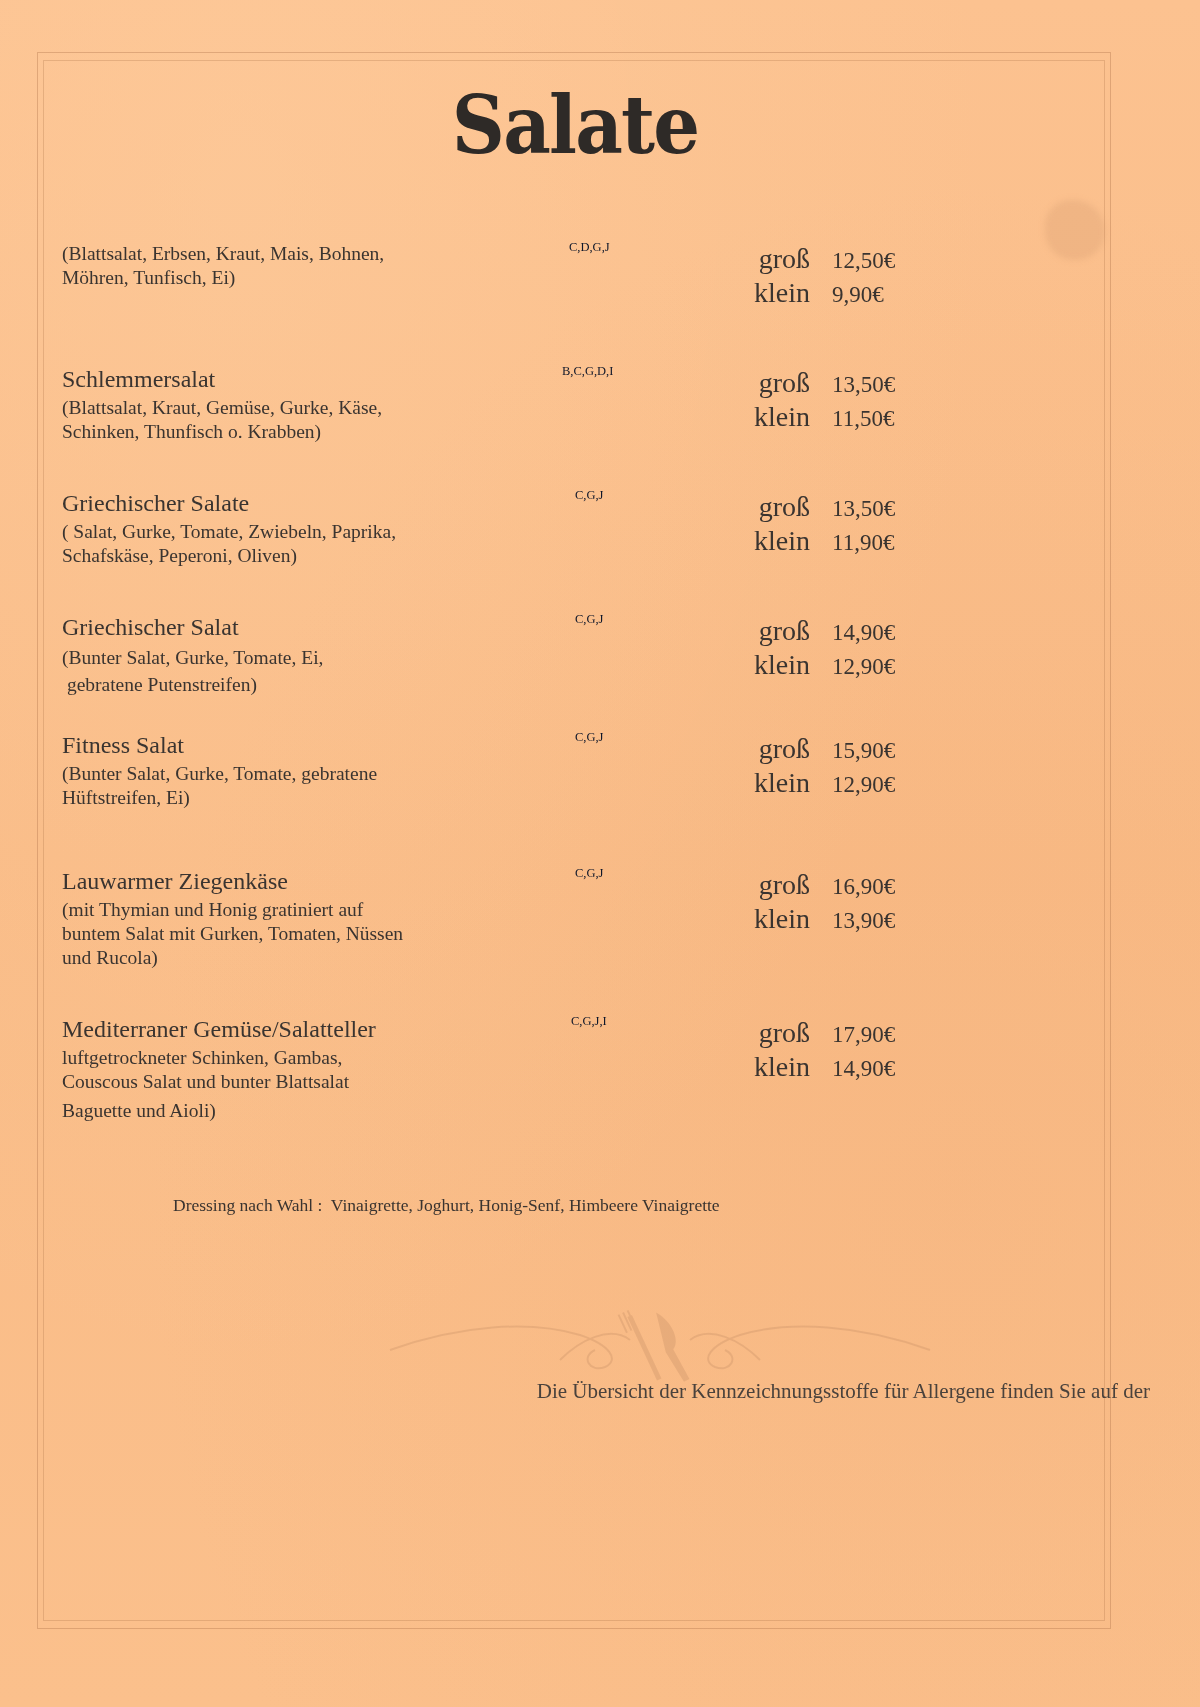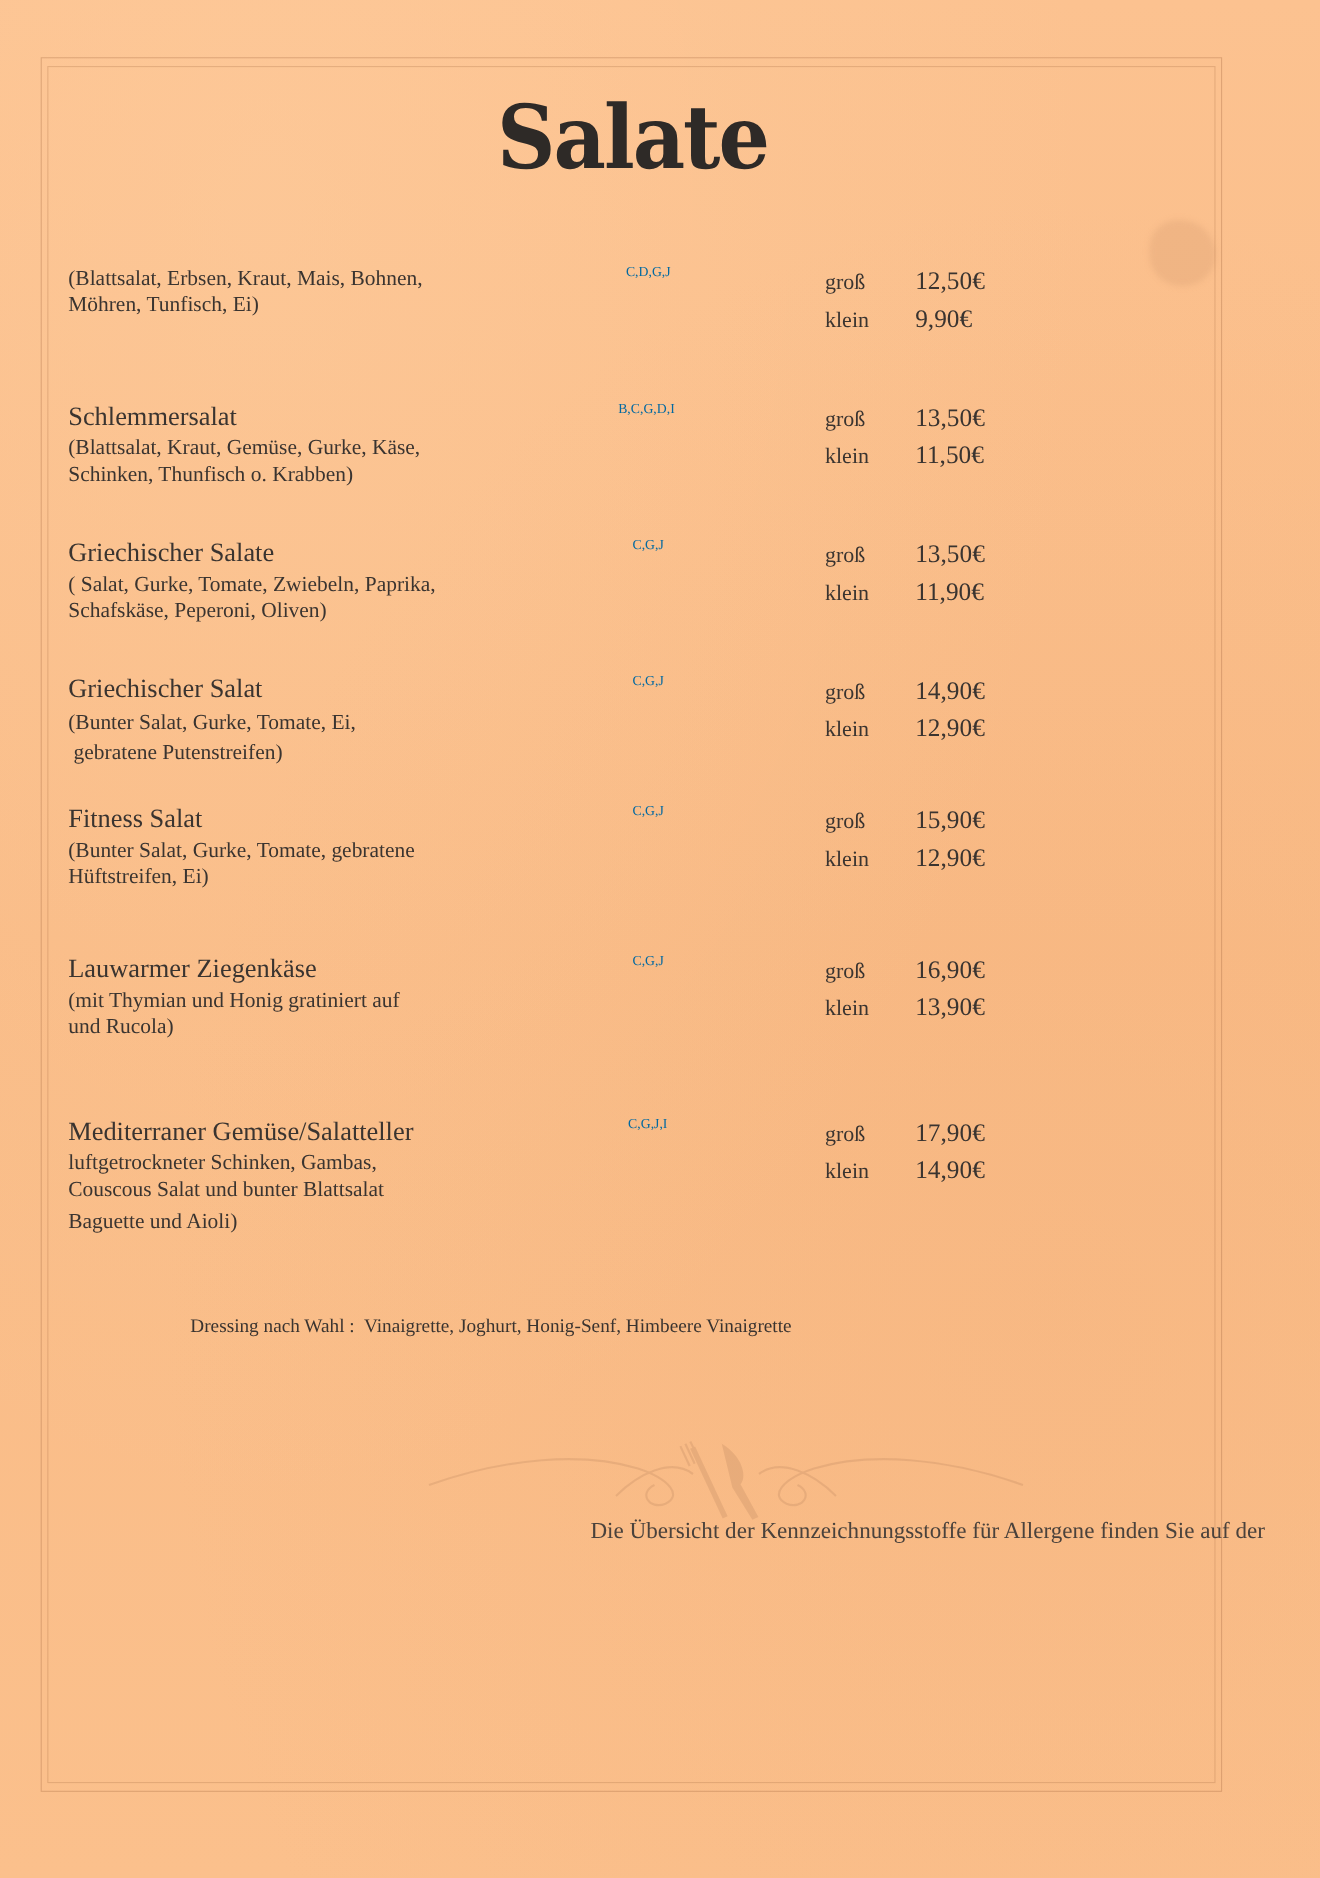--- a/index.html
+++ b/index.html
@@ -82,41 +82,42 @@
     }
     .dish-desc .line {
       display: block;
       white-space: nowrap;
     }
     .allergens {
       position: absolute;
       top: 0;
       font-family: "Liberation Serif", serif;
       font-size: 12.5px;
-      color: #0369a1;
+      color: #0f172a;
       white-space: nowrap;
     }
     .prices {
       position: absolute;
       top: 3px;
       left: 688px;
       width: 200px;
     }
     .price-row {
       display: flex;
       align-items: baseline;
       height: 34px;
       font-family: "DejaVu Serif", serif;
       font-size: 21px;
       color: #3a3430;
     }
     .price-label {
       width: 60px;
-      font-family: "Liberation Serif", serif;
-      font-size: 20px;
+      text-align: right;
+      font-family: "Liberation Serif", serif;
+      font-size: 28px;
     }
     .price-value {
       margin-left: 22px;
       font-size: 20px;
       font-family: "Liberation Serif", serif;
       font-size: 23px;
     }
     .dressing {
       position: absolute;
       top: 1195px;
@@ -246,20 +247,21 @@
       <span class="price-label">klein</span>
       <span class="price-value">12,90€</span>
     </div>
   </div>
 </div>
 
 <div class="dish" style="top:866px;">
   <div class="dish-name">Lauwarmer Ziegenkäse</div>
   <div class="dish-desc">
     <span class="line">(mit Thymian und Honig gratiniert auf</span>
+    <span class="line">buntem Salat mit Gurken, Tomaten, Nüssen</span>
     <span class="line">und Rucola)</span>
   </div>
   <div class="allergens" style="left:513px;">C,G,J</div>
   <div class="prices">
     <div class="price-row">
       <span class="price-label">groß</span>
       <span class="price-value">16,90€</span>
     </div>
     <div class="price-row">
       <span class="price-label">klein</span>

